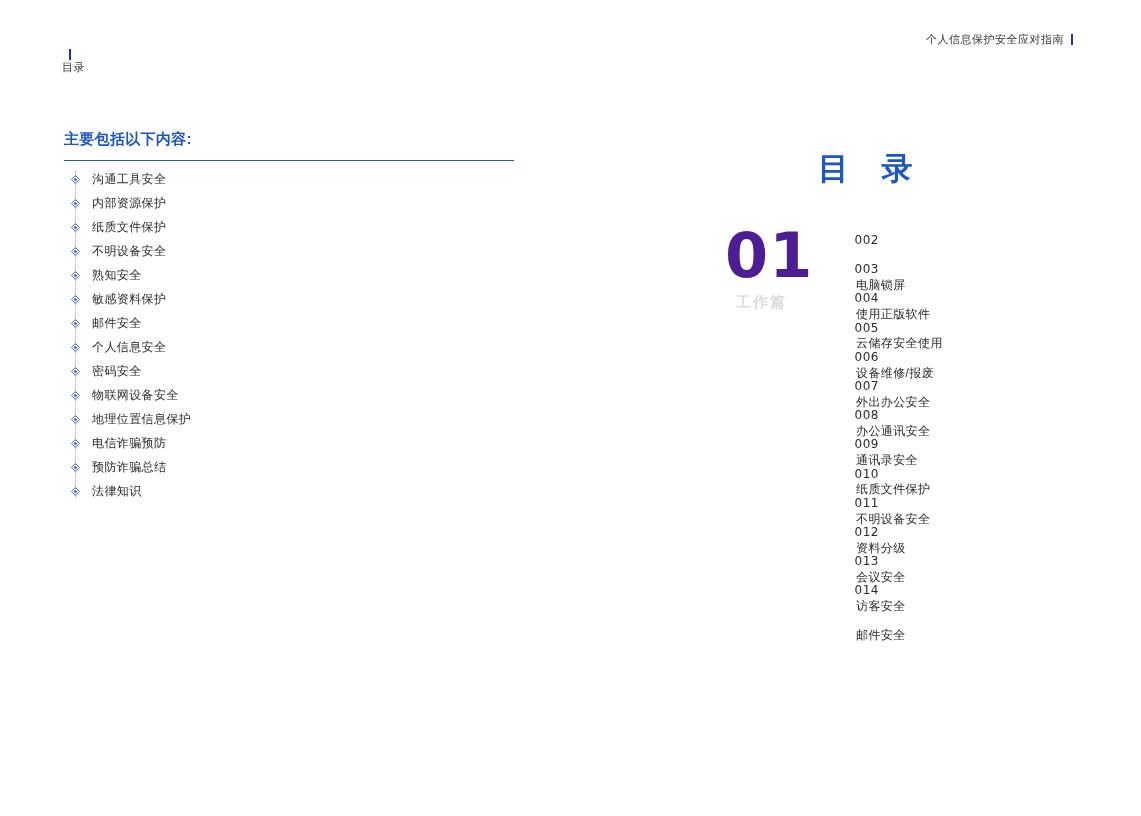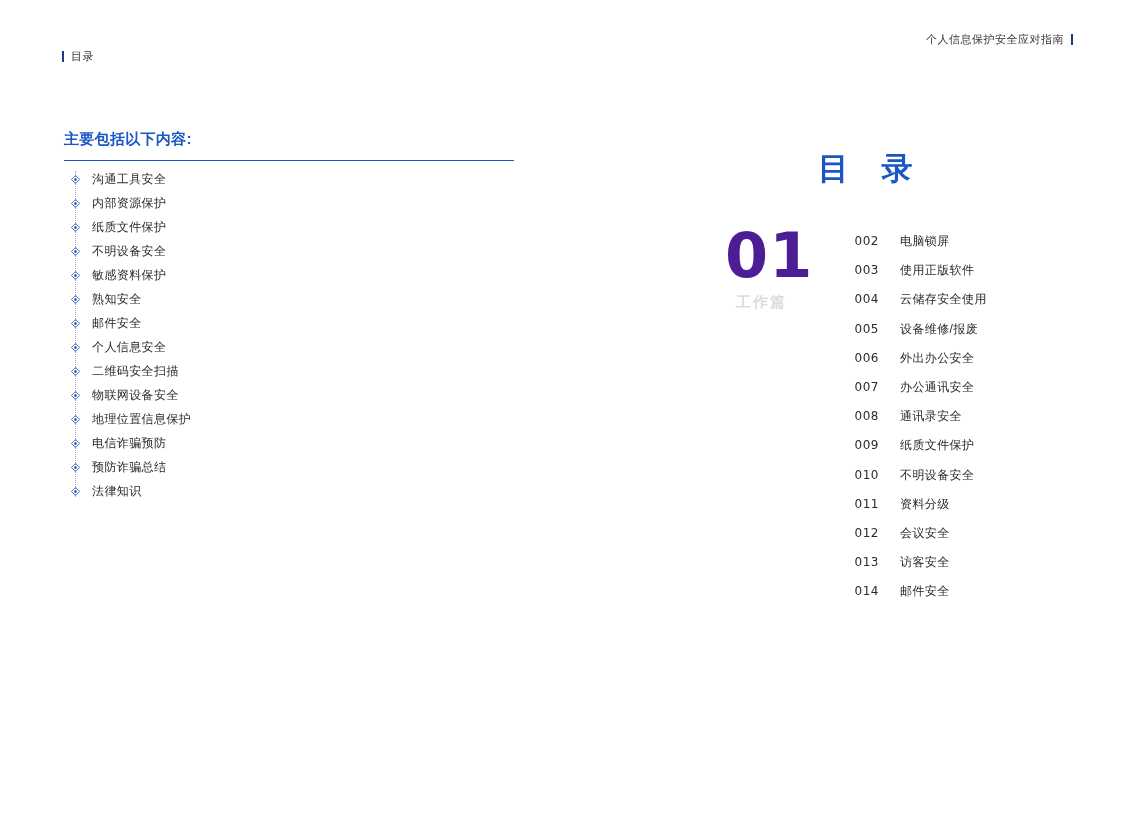--- a/index.html
+++ b/index.html
@@ -25,20 +25,21 @@
   
   .header-left {
     position: absolute;
     left: 62px;
     top: 49px;
     display: flex;
     align-items: center;
     font-size: 11px;
     color: #333;
     letter-spacing: 0.5px;
+    flex-direction: column;
   }
   .header-right {
     position: absolute;
     right: 68px;
     top: 32px;
     display: flex;
     align-items: center;
     font-size: 11px;
     color: #333;
     letter-spacing: 0.5px;
@@ -159,20 +160,21 @@
     list-style: none;
     margin: 0;
     padding: 0;
   }
   .toc-row {
     display: flex;
     align-items: baseline;
     height: 29.2px;
     font-size: 12px;
     color: #2b2b2b;
+    flex-direction: column;
   }
   .toc-num {
     width: 44px;
     flex: 0 0 44px;
     text-align: right;
     letter-spacing: 0.5px;
     font-family: "DejaVu Sans", sans-serif;
   }
   .toc-title {
     padding-left: 21px;
@@ -234,57 +236,57 @@
           </span>
           <span class="topic-label">不明设备安全</span>
         </li>
         <li class="topic-item">
           <span class="topic-bullet">
             <svg width="9" height="9" viewBox="0 0 12 12">
               <path d="M6 0.6 L11.4 6 L6 11.4 L0.6 6 Z" fill="none" stroke="#1a56c4" stroke-width="1.1"></path>
               <circle cx="6" cy="6" r="1.7" fill="#1a56c4"></circle>
             </svg>
           </span>
+          <span class="topic-label">熟知安全</span>
+        </li>
+        <li class="topic-item">
+          <span class="topic-bullet">
+            <svg width="9" height="9" viewBox="0 0 12 12">
+              <path d="M6 0.6 L11.4 6 L6 11.4 L0.6 6 Z" fill="none" stroke="#1a56c4" stroke-width="1.1"></path>
+              <circle cx="6" cy="6" r="1.7" fill="#1a56c4"></circle>
+            </svg>
+          </span>
           <span class="topic-label">敏感资料保护</span>
         </li>
         <li class="topic-item">
           <span class="topic-bullet">
             <svg width="9" height="9" viewBox="0 0 12 12">
               <path d="M6 0.6 L11.4 6 L6 11.4 L0.6 6 Z" fill="none" stroke="#1a56c4" stroke-width="1.1"></path>
               <circle cx="6" cy="6" r="1.7" fill="#1a56c4"></circle>
             </svg>
           </span>
-          <span class="topic-label">熟知安全</span>
-        </li>
-        <li class="topic-item">
-          <span class="topic-bullet">
-            <svg width="9" height="9" viewBox="0 0 12 12">
-              <path d="M6 0.6 L11.4 6 L6 11.4 L0.6 6 Z" fill="none" stroke="#1a56c4" stroke-width="1.1"></path>
-              <circle cx="6" cy="6" r="1.7" fill="#1a56c4"></circle>
-            </svg>
-          </span>
           <span class="topic-label">邮件安全</span>
         </li>
         <li class="topic-item">
           <span class="topic-bullet">
             <svg width="9" height="9" viewBox="0 0 12 12">
               <path d="M6 0.6 L11.4 6 L6 11.4 L0.6 6 Z" fill="none" stroke="#1a56c4" stroke-width="1.1"></path>
               <circle cx="6" cy="6" r="1.7" fill="#1a56c4"></circle>
             </svg>
           </span>
           <span class="topic-label">个人信息安全</span>
         </li>
         <li class="topic-item">
           <span class="topic-bullet">
             <svg width="9" height="9" viewBox="0 0 12 12">
               <path d="M6 0.6 L11.4 6 L6 11.4 L0.6 6 Z" fill="none" stroke="#1a56c4" stroke-width="1.1"></path>
               <circle cx="6" cy="6" r="1.7" fill="#1a56c4"></circle>
             </svg>
           </span>
-          <span class="topic-label">二维码安全扫描</span>
+          <span class="topic-label">密码安全</span>
         </li>
         <li class="topic-item">
           <span class="topic-bullet">
             <svg width="9" height="9" viewBox="0 0 12 12">
               <path d="M6 0.6 L11.4 6 L6 11.4 L0.6 6 Z" fill="none" stroke="#1a56c4" stroke-width="1.1"></path>
               <circle cx="6" cy="6" r="1.7" fill="#1a56c4"></circle>
             </svg>
           </span>
           <span class="topic-label">物联网设备安全</span>
         </li>

